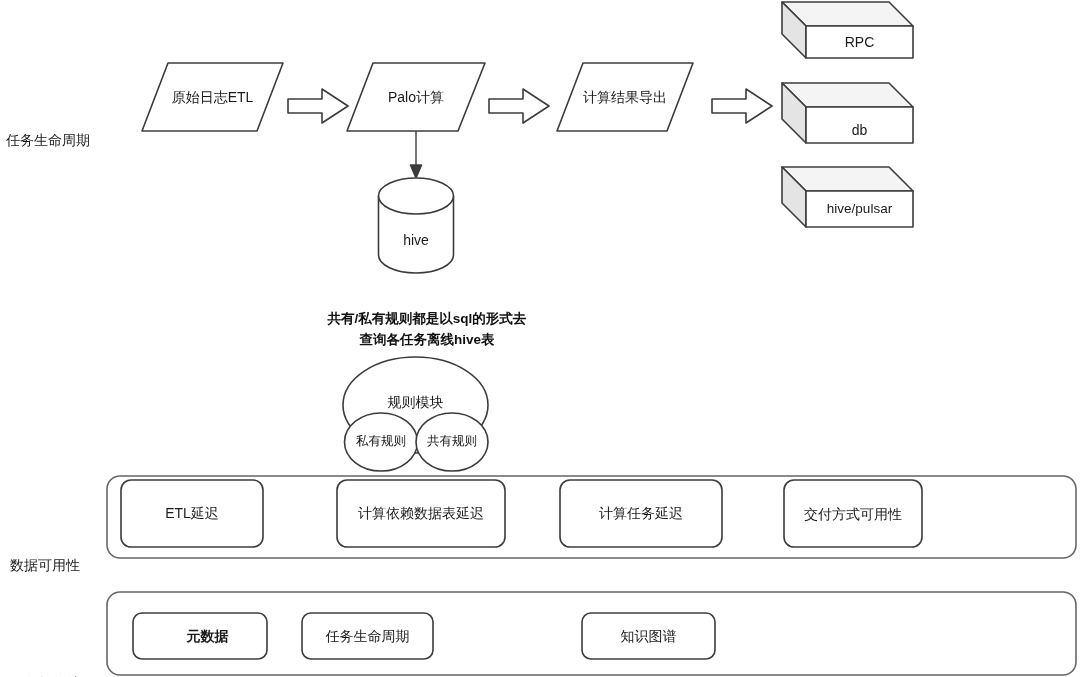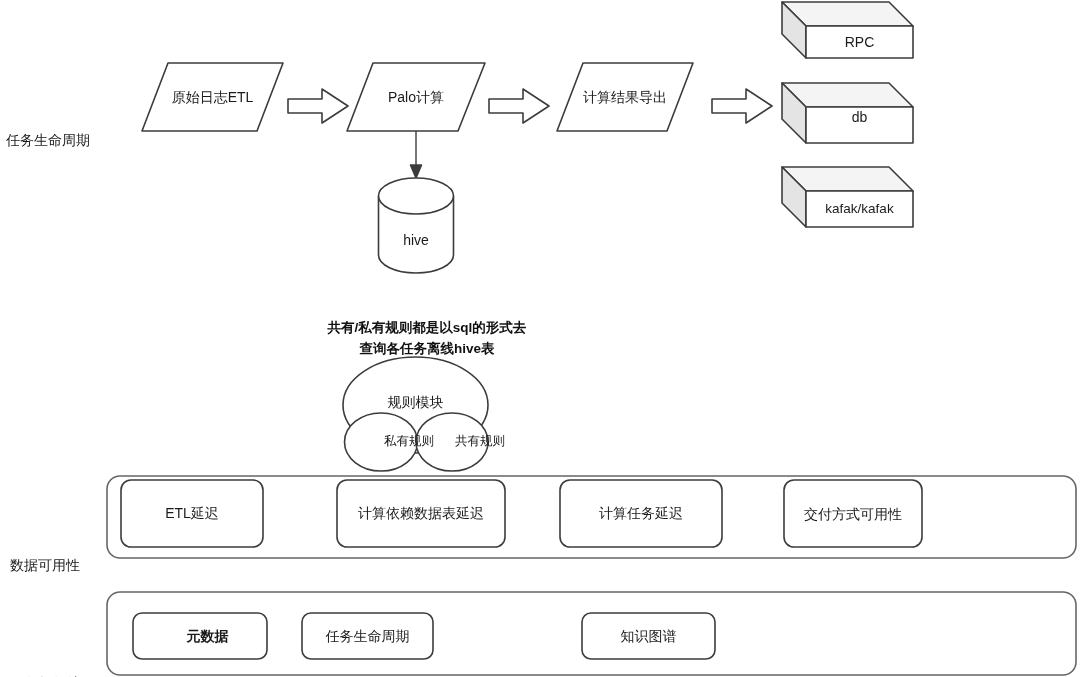--- a/index.html
+++ b/index.html
@@ -25,23 +25,22 @@
     font-size:14px;font-weight:500;color:var(--ink);
     line-height:1.3;
     white-space:nowrap;
   }
   .lbl.left{justify-content:flex-start;text-align:left;margin-top:47px;}
   .note{
     position:absolute;
     font-size:13.5px;font-weight:600;
     text-align:center;line-height:21px;
     color:#111;
-    margin-top:9px;
   }
-  .small{font-size:12.5px;margin-left:28px;}
+  .small{font-size:12.5px;}
 </style>
 </head>
 <body>
 
 <div class="canvas">
 
   <svg width="1080" height="677" viewBox="0 0 1080 677" fill="none" stroke="#3c3c3c" stroke-width="1.6" stroke-linejoin="round">
 
     <rect x="107" y="476" width="969" height="82" rx="13" fill="#ffffff" stroke="#666666"></rect>
     <rect x="107" y="592" width="969" height="83" rx="13" fill="#ffffff" stroke="#666666"></rect>
@@ -94,22 +93,22 @@
 
   <div class="lbl left" style="left:6px;top:84px;width:110px;height:18px;">任务生命周期</div>
   <div class="lbl left" style="left:10px;top:509px;width:100px;height:18px;">数据可用性</div>
   <div class="lbl left" style="left:26px;top:627px;width:90px;height:18px;">知识沉淀</div>
 
   <div class="lbl" style="left:150px;top:63px;width:125px;height:68px;">原始日志ETL</div>
   <div class="lbl" style="left:355px;top:63px;width:122px;height:68px;">Palo计算</div>
   <div class="lbl" style="left:565px;top:63px;width:120px;height:68px;">计算结果导出</div>
 
   <div class="lbl" style="left:806px;top:25px;width:107px;height:34px;">RPC</div>
-  <div class="lbl" style="left:806px;top:107px;width:107px;height:20px;">db</div>
-  <div class="lbl" style="left:806px;top:191px;width:107px;height:36px;font-size:13.5px;">kafak/kafak</div>
+  <div class="lbl" style="left:806px;top:120px;width:107px;height:20px;">db</div>
+  <div class="lbl" style="left:806px;top:191px;width:107px;height:36px;font-size:13.5px;">hive/pulsar</div>
   <div class="lbl" style="left:378px;top:226px;width:76px;height:28px;">hive</div>
 
   <div class="note" style="left:297px;top:308px;width:260px;">
     <div>共有/私有规则都是以sql的形式去</div>
     <div>查询各任务离线hive表</div>
   </div>
 
   <div class="lbl" style="left:355px;top:392px;width:121px;height:20px;">规则模块</div>
   <div class="lbl small" style="left:346px;top:431px;width:70px;height:21px;">私有规则</div>
   <div class="lbl small" style="left:417px;top:431px;width:70px;height:21px;">共有规则</div>

